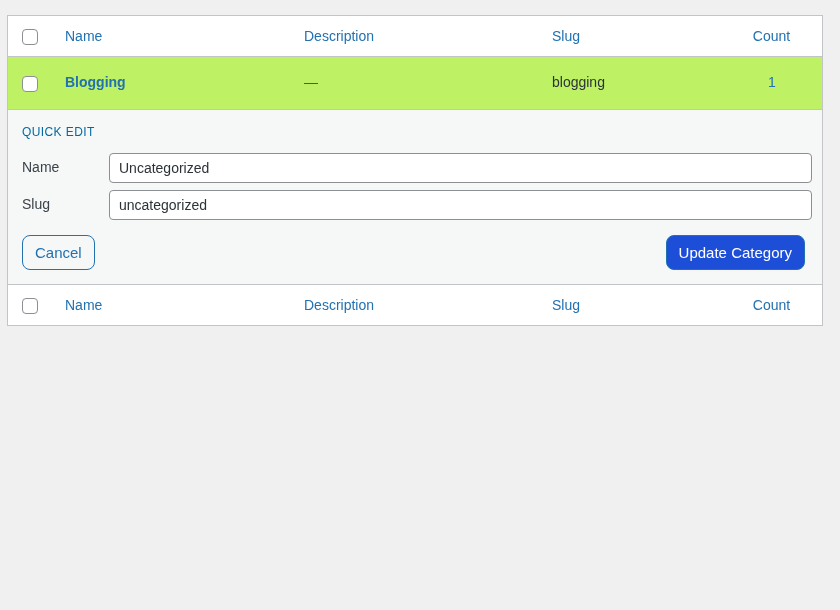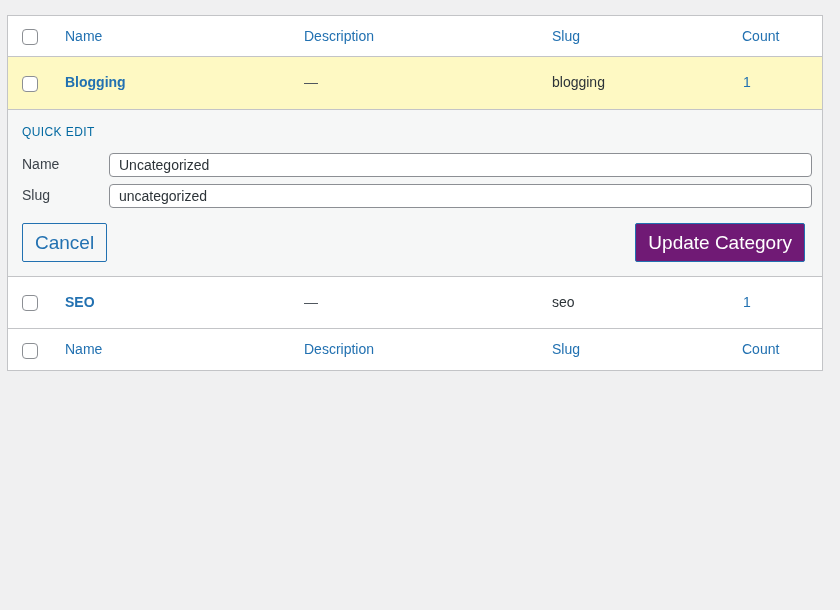--- a/index.html
+++ b/index.html
@@ -53,36 +53,36 @@
 
   th.col-cb, td.col-cb {
     padding-left: 14px;
     padding-right: 0;
     width: 44px;
   }
   th.col-name, td.col-name { padding-left: 13px; }
   th.col-desc, td.col-desc { padding-left: 0px; }
   th.col-slug, td.col-slug { padding-left: 0px; }
   th.col-count, td.col-count {
-    text-align: left;
+    text-align: center;
     padding-right: 21px;
   }
 
   tbody td {
     padding-top: 16px;
     padding-bottom: 16px;
     font-size: 14px;
     vertical-align: middle;
     line-height: 1.4;
     color: #2c3338;
     border-top: 1px solid #f0f0f1;
   }
   tbody tr:first-child td { border-top: none; }
 
-  tbody tr.alt td { background: #fef9c3; }
+  tbody tr.alt td { background: #bef264; }
 
   .rowname {
     color: #2271b1;
     font-weight: bold;
     font-size: 14px;
     text-decoration: none;
     cursor: pointer;
   }
   .dash {
     color: #50575e;
@@ -135,55 +135,55 @@
   }
   .qe-label {
     width: 87px;
     flex: 0 0 87px;
     font-size: 14px;
     color: #3c434a;
   }
   .qe-input {
     flex: 1 1 auto;
     margin-right: 10px;
-    height: 24px;
+    height: 30px;
     box-sizing: border-box;
     border: 1px solid #8c8f94;
     border-radius: 4px;
     background: #fff;
     padding: 0 9px;
     font-family: "Liberation Sans", sans-serif;
     font-size: 14px;
     color: #2c3338;
     outline: none;
     box-shadow: 0 0 0 transparent;
   }
   .qe-actions {
     display: flex;
     align-items: center;
     justify-content: space-between;
     padding: 8px 17px 0 14px;
   }
   .btn {
     font-family: "Liberation Sans", sans-serif;
-    font-size: 19px;
+    font-size: 15px;
     line-height: 1;
-    border-radius: 2px;
+    border-radius: 8px;
     cursor: pointer;
     box-sizing: border-box;
     text-align: right;
   }
   .btn-secondary {
     background: #f6f7f7;
     border: 1px solid #2271b1;
     color: #2271b1;
     padding: 9px 12px;
   }
   .btn-primary {
-    background: #701a75;
+    background: #1d4ed8;
     border: 1px solid #2271b1;
     color: #fff;
     padding: 9px 12px;
   }
 </style>
 </head>
 <body>
 
 <div class="wrap">
   <table class="cats">
@@ -244,37 +244,20 @@
             </div>
 
             <div class="qe-actions">
               <button class="btn btn-secondary">Cancel</button>
               <button class="btn btn-primary">Update Category</button>
             </div>
           </div>
         </td>
       </tr>
 
-      <tr>
-        <td class="col-cb">
-          <span class="cb"></span>
-        </td>
-        <td class="col-name">
-          <span class="rowname">SEO</span>
-        </td>
-        <td class="col-desc">
-          <span class="dash">—</span>
-        </td>
-        <td class="col-slug">
-          <span class="slugtext">seo</span>
-        </td>
-        <td class="col-count">
-          <span class="countlink">1</span>
-        </td>
-      </tr>
 
 
 
     </tbody>
 
     <tfoot>
       <tr>
         <th class="col-cb">
           <span class="cb"></span>
         </th>

